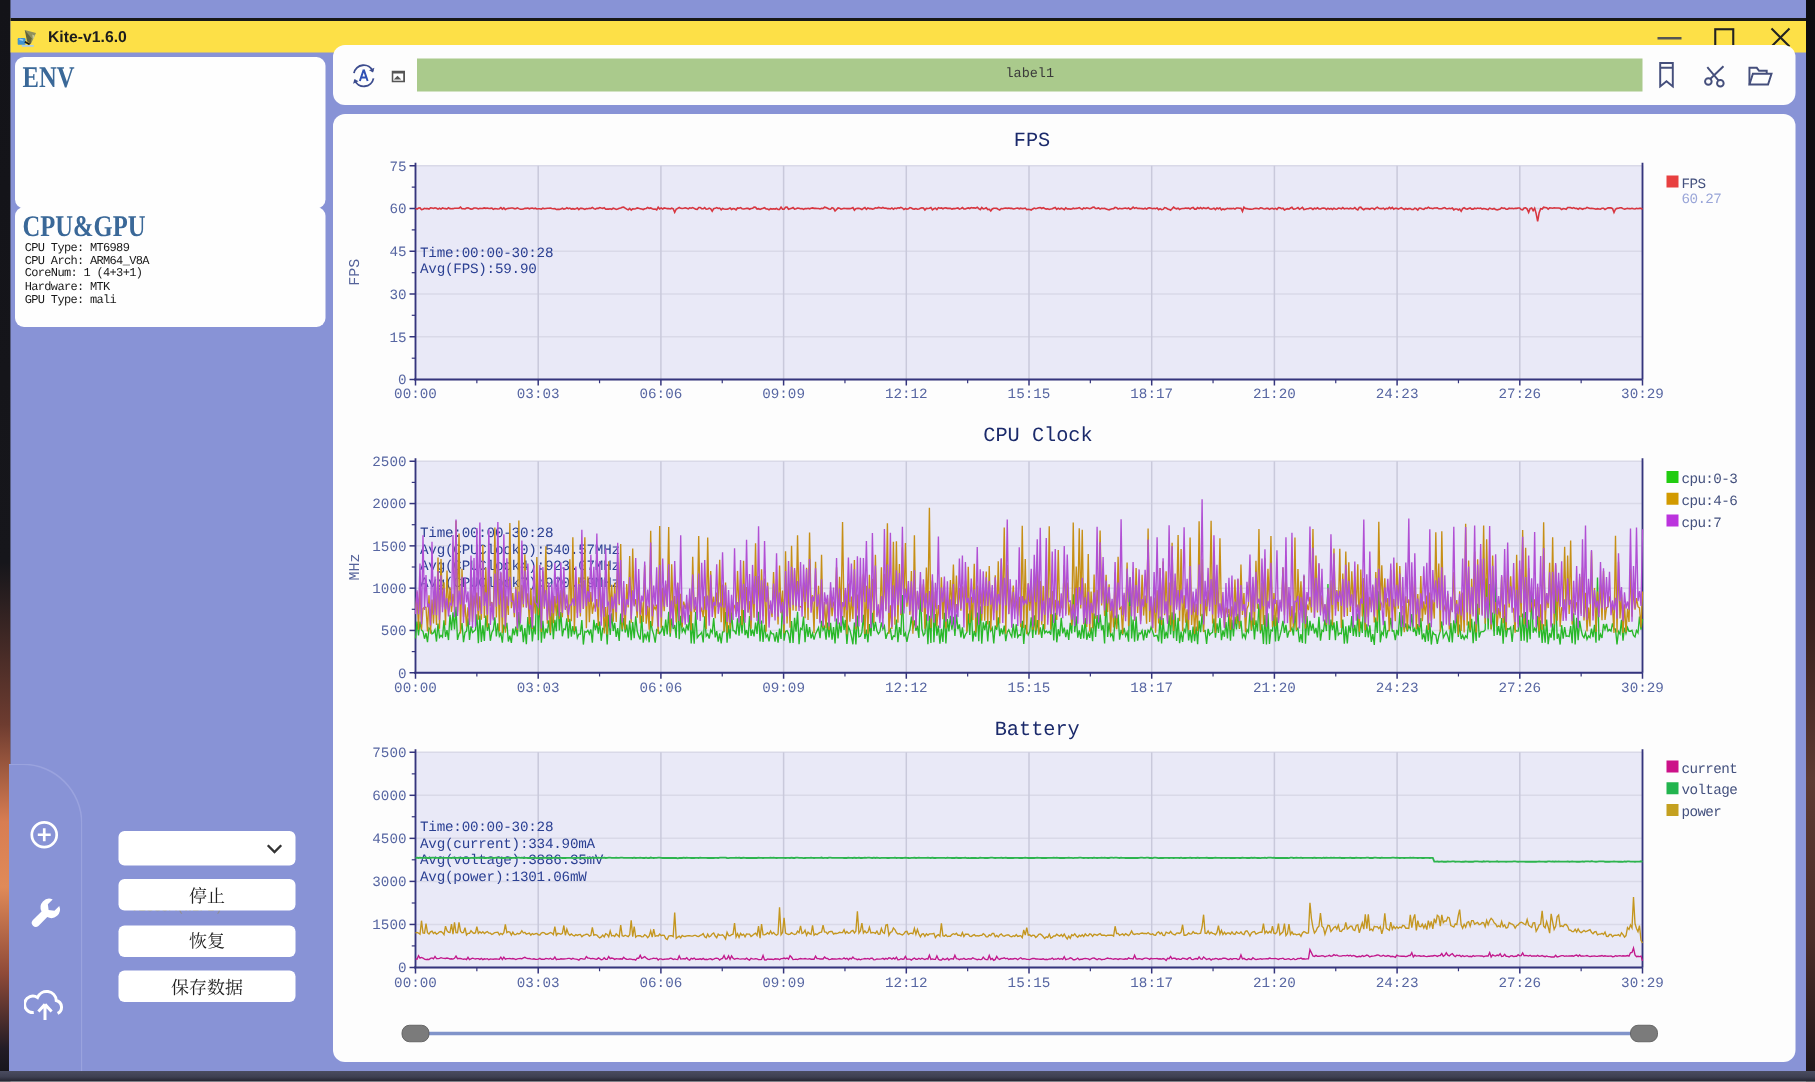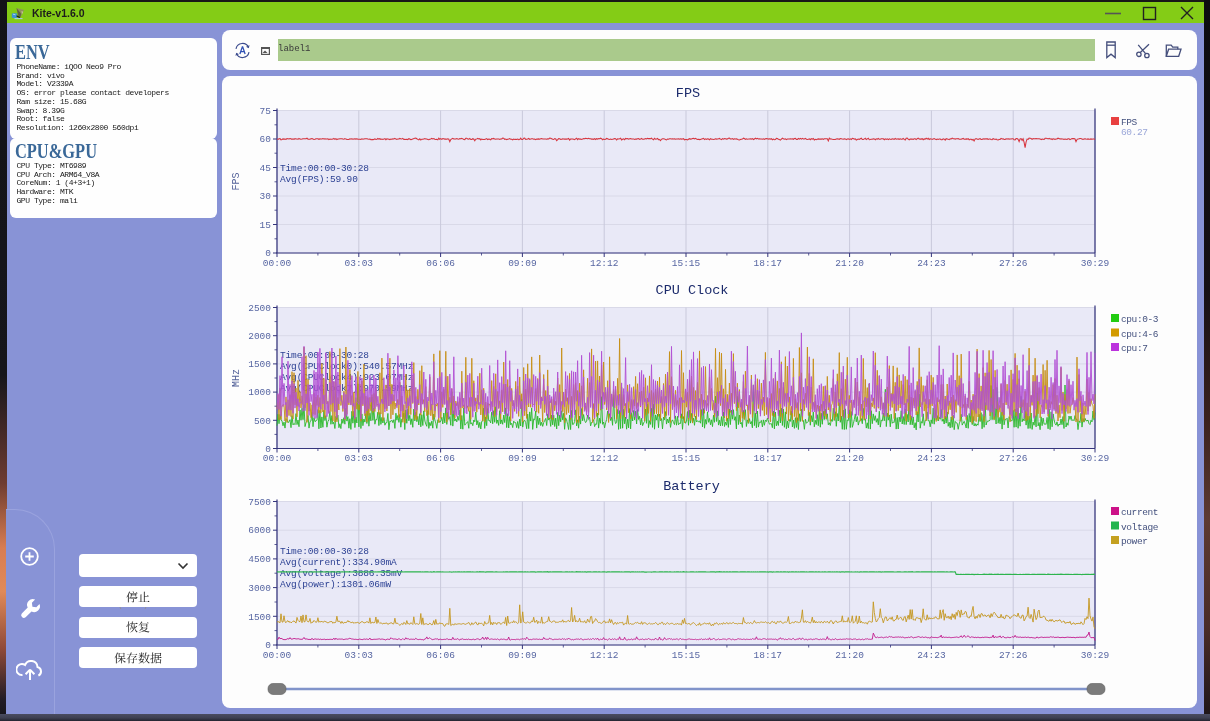--- a/index.html
+++ b/index.html
@@ -2,41 +2,41 @@
 <html><head><meta charset="utf-8"><style>
 * { margin:0; padding:0; box-sizing:border-box; }
 body { width:1210px; height:721px; position:relative; overflow:hidden;
   font-family:"Liberation Sans", sans-serif; background:#3c3e4c; }
 #deskL { position:absolute; left:0; top:0; width:7px; height:721px;
   background:linear-gradient(#131318 0%,#16161b 52%,#6e3c30 67%,#d87d52 76%,#e08a58 82%,#8f4a38 90%,#221c26 97%,#131318 100%); }
 #deskR { position:absolute; right:0; top:0; width:6px; height:721px;
   background:linear-gradient(#0c0c10 0%,#151015 40%,#3a211e 58%,#5d3a32 72%,#4a2c28 87%,#1c1518 100%); }
 #deskB { position:absolute; left:0; top:713.5px; width:1210px; height:7.5px; background:linear-gradient(#4a4c60 0%,#3e4052 55%,#23242f 100%); z-index:5; }
 #win { position:absolute; left:7px; top:0; width:1197px; height:713.5px; background:#8893d6; }
-#tbar { position:absolute; left:0; top:0; width:100%; height:23px; background:#84cc16; border-top:2px solid #181818; }
+#tbar { position:absolute; left:0; top:12px; width:100%; height:23px; background:#fde047; border-top:2px solid #181818; }
 #tbar .t { position:absolute; left:25px; top:5px; font-size:10.5px; font-weight:bold; color:#1c1c1c; letter-spacing:0px; }
 .panel { position:absolute; background:#fefefe; border-radius:6px; }
 #env { left:3px; top:38px; width:207px; height:101px;padding-left:28px; }
 #env .h1 { top:3px; }
 #cpu { left:3px; top:138px; width:207px; height:80px; }
 .h1 { font-family:"Liberation Serif", serif; font-weight:bold; color:#3a6898; font-size:20px;
    transform:scale(0.82,1); transform-origin:0 0; position:absolute; left:5px; top:2px; }
 .info { position:absolute; left:6.5px; font-family:"Liberation Mono", monospace; font-size:8px;
    letter-spacing:-0.45px; line-height:8.7px; color:#191919; white-space:pre; }
 #strip { position:absolute; left:-1px; top:509px; width:49px; height:204.5px; border:1px solid #9aa3de;
    border-left:none; border-bottom:none; border-radius:0 40px 0 0; background:#8893d6; }
 .ctrl { position:absolute; left:72px; width:118px; background:#fff; border-radius:4px; }
 #dd { top:554px; height:23px; }
 #dd .txt { position:absolute; left:8px; top:7px; font-family:"Liberation Mono",monospace; font-size:9px; letter-spacing:-0.3px; color:#8f8f8f;margin-top:39px; }
 .btn { display:flex; align-items:center; justify-content:center; }
 #b1 { top:586px; height:21px; } #b2 { top:616.5px; height:21px; } #b3 { top:647px; height:21px; }
 #toolbar { position:absolute; left:215px; top:30px; width:975px; height:40px; background:#fdfdfd; border-radius:8px; }
 #chartp { position:absolute; left:215px; top:76px; width:975px; height:632px; background:#fdfdfd; border-radius:8px; }
 #greenbar { position:absolute; left:56px; top:9px; width:817px; height:22px; background:#aaca8c; }
-#greenbar span { position:absolute; left:0; right:0; top:5px; text-align:left; font-family:"Liberation Mono",monospace; font-size:9px; color:#3a3a3a; }
+#greenbar span { position:absolute; left:0; right:0; top:5px; text-align:center; font-family:"Liberation Mono",monospace; font-size:9px; color:#3a3a3a; }
 text { font-family:"Liberation Mono", monospace; }
 .title { font-size:13.5px; fill:#1b2a6b; text-anchor:middle; }
 .tick { font-size:9.5px; fill:#5766a2; letter-spacing:0px; }
 .ann { font-size:9.5px; fill:#2a3f92; letter-spacing:-0.15px; }
 .leg { font-size:9.5px; fill:#44517e; letter-spacing:-0.4px; }
 .sub { font-size:9.5px; fill:#9aa6d8; letter-spacing:-0.4px; }
 .axlab { font-size:10px; fill:#55639a; }
 </style></head><body>
 <div id="deskL"></div>
 <div id="deskR"></div>
@@ -53,28 +53,20 @@
 </svg>
       <span class="t">Kite-v1.6.0</span>
       <svg width="140" height="23" viewBox="0 0 140 23" style="position:absolute;left:1056px;top:0">
 <line x1="42" y1="11.5" x2="58" y2="11.5" stroke="#555" stroke-width="1.6"></line>
 <rect x="80.5" y="5.5" width="12" height="12" fill="none" stroke="#222" stroke-width="1.4"></rect>
 <path d="M118 5 L130 17 M130 5 L118 17" stroke="#222" stroke-width="1.4"></path>
 </svg>
     </div>
   <div class="panel" id="env">
     <div class="h1">ENV</div>
-    <div class="info" style="top:25px">PhoneName: iQOO Neo9 Pro
-Brand: vivo
-Model: V2339A
-OS: error please contact developers
-Ram size: 15.68G
-Swap: 8.39G
-Root: false
-Resolution: 1260x2800 560dpi</div>
   </div>
   <div class="panel" id="cpu">
     <div class="h1">CPU&amp;GPU</div>
     <div class="info" style="top:24px">CPU Type: MT6989
 CPU Arch: ARM64_V8A
 CoreNum: 1 (4+3+1)
 Hardware: MTK
 GPU Type: mali</div>
   </div>
   <div id="strip"></div>

